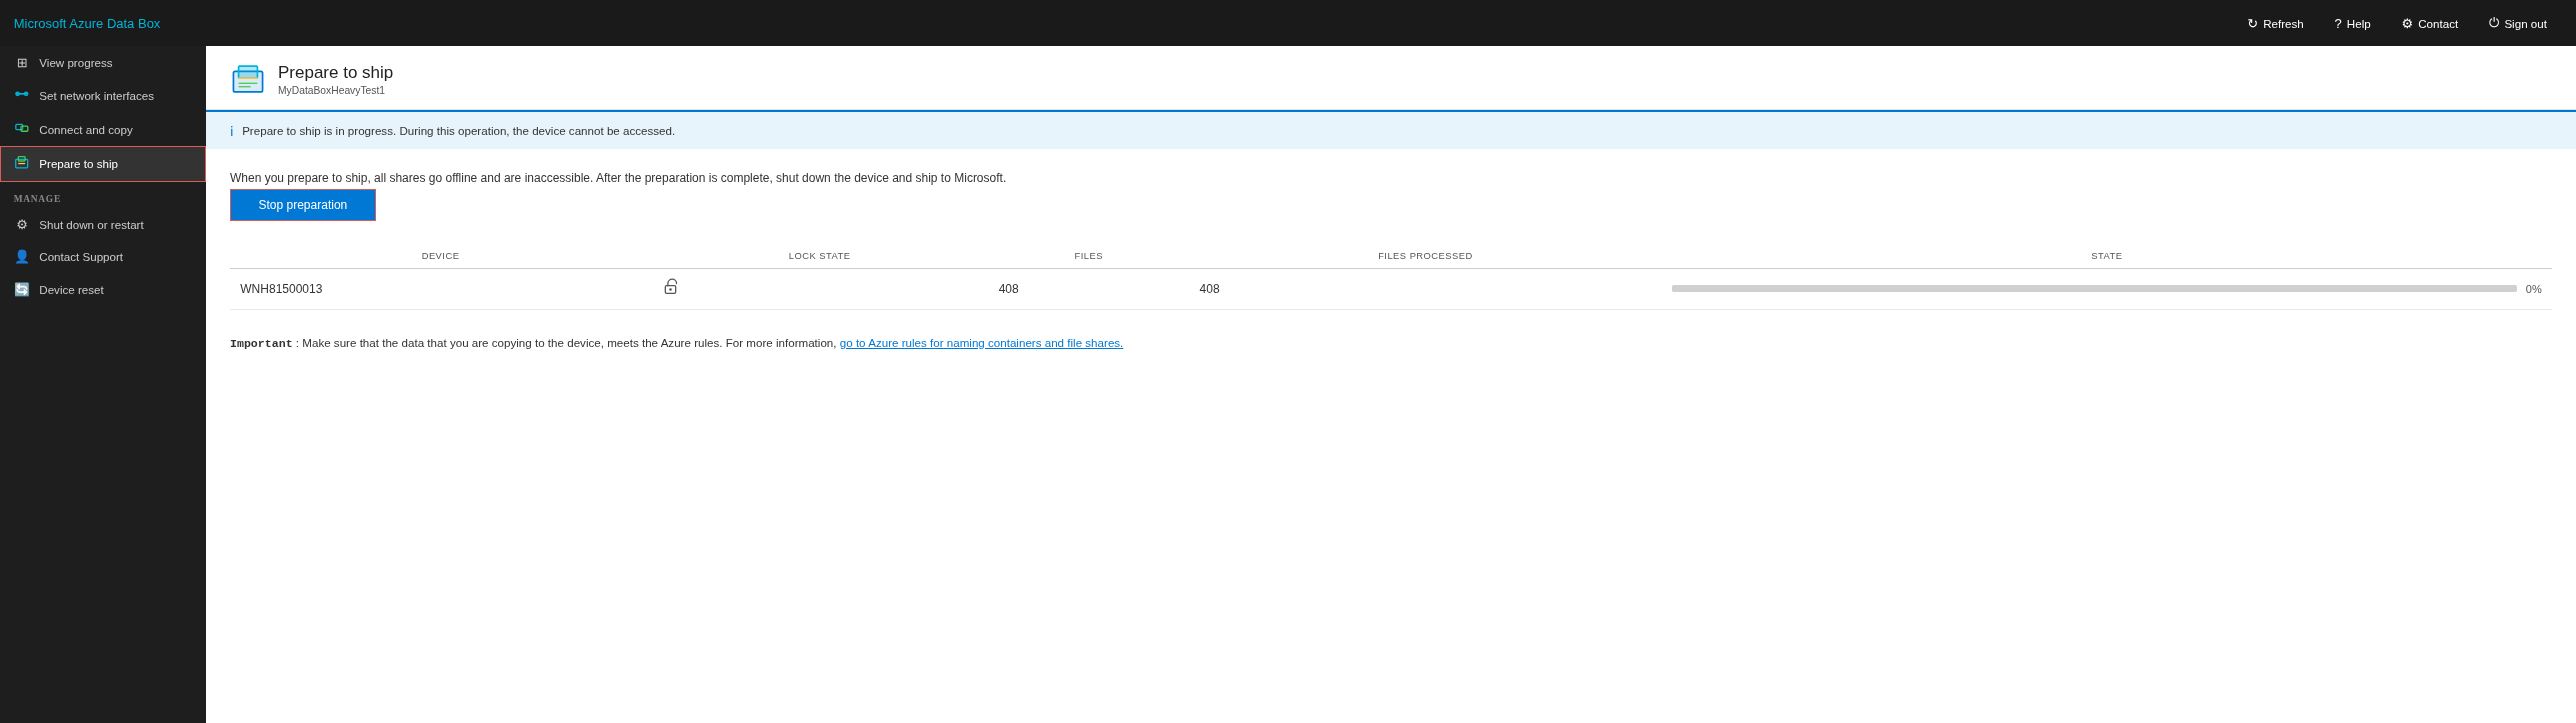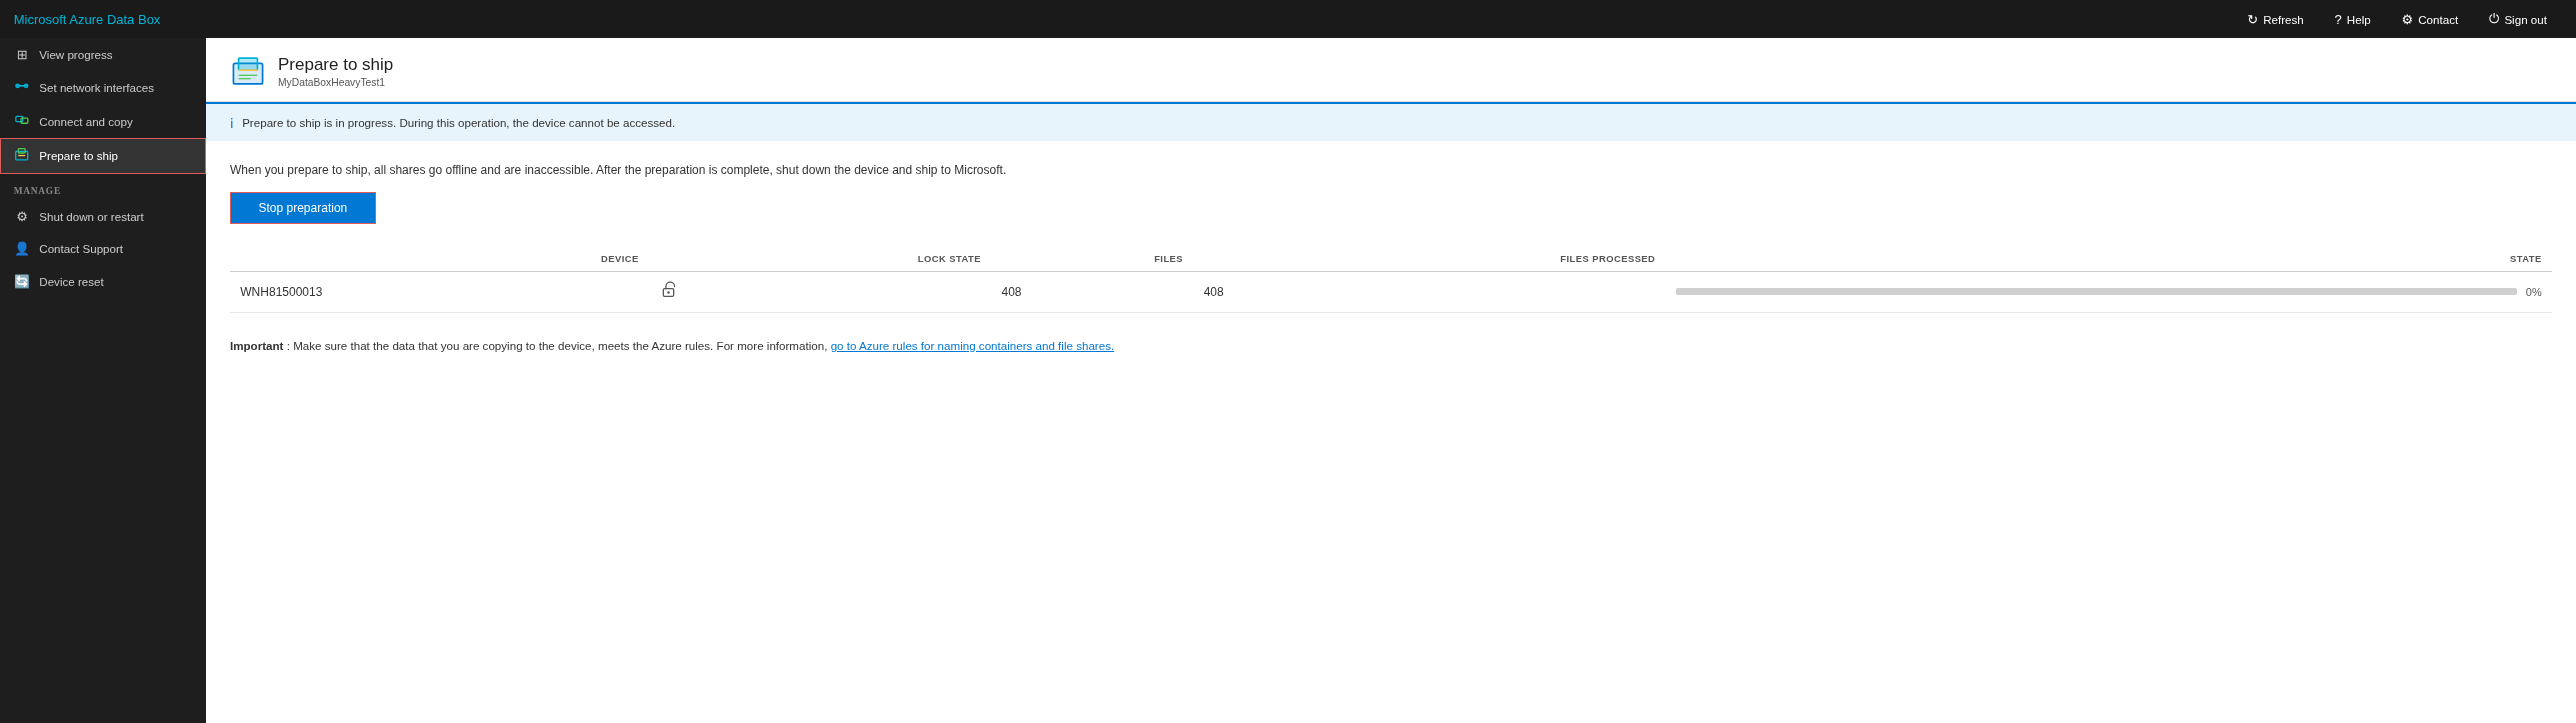--- a/index.html
+++ b/index.html
@@ -4,21 +4,21 @@
   <style>
     * { box-sizing: border-box; margin: 0; padding: 0; }
     body { font-family: 'Segoe UI', Arial, sans-serif; font-size: 12px; color: #333; background: #fff; display: flex; flex-direction: column; height: 100vh; overflow: hidden; }
 
     
     .top-nav {
       background: #1a1a1a;
       color: #fff;
       display: flex;
       align-items: center;
-      height: 38px;
+      height: 46px;
       padding: 0 13.7px;
       flex-shrink: 0;
     }
     .top-nav-title {
       color: #00b4d8;
       font-size: 13px;
       font-weight: 400;
       flex: 1;
     }
     .top-nav-actions {
@@ -129,21 +129,21 @@
     }
     .info-icon { color: #0078d4; font-size: 13.7px; flex-shrink: 0; }
 
     
     .content-body {
       padding: 20.6px 24px;
     }
     .description-text {
       font-size: 12px;
       color: #333;
-      margin-bottom: 13px;
+      margin-bottom: 2px;
       line-height: 1.5;
     }
 
     
     .stop-btn {
       background: #0078d4;
       color: #fff;
       border: 1.7px solid #e05a5a;
       padding: 7.7px 27.5px;
       font-size: 12px;
@@ -152,23 +152,23 @@
       margin-bottom: 24px;
     }
 
     
     .data-table {
       width: 100%;
       border-collapse: collapse;
       margin-bottom: 24px;
     }
     .data-table th {
-      text-align: right;
+      text-align: center;
       font-size: 9.4px;
-      font-weight: 700;
+      font-weight: 400;
       letter-spacing: 0.05em;
       color: #555;
       padding: 5.1px 10.3px 6.9px;
       border-bottom: 0.9px solid #ccc;
     }
     .data-table td {
       padding: 8.6px 10.3px;
       font-size: 12px;
       color: #333;
       border-bottom: 0.9px solid #e8e8e8;
@@ -190,21 +190,21 @@
       border-radius: 1.7px;
     }
     .progress-pct { font-size: 11px; color: #555; white-space: nowrap; }
 
     
     .important-note {
       font-size: 11.6px;
       color: #333;
       line-height: 1.5;
     }
-    .important-note strong { font-weight: 700; }
+    .important-note strong { font-weight: 700; font-family: Liberation Mono, monospace; }
     .important-note a { color: #0078d4; text-decoration: underline; }
   </style>
 </head>
 <body>
 
 <div class="top-nav">
   <span class="top-nav-title">Microsoft Azure Data Box</span>
   <div class="top-nav-actions">
     <button class="top-nav-btn">
       <span class="nav-icon">↻</span>

